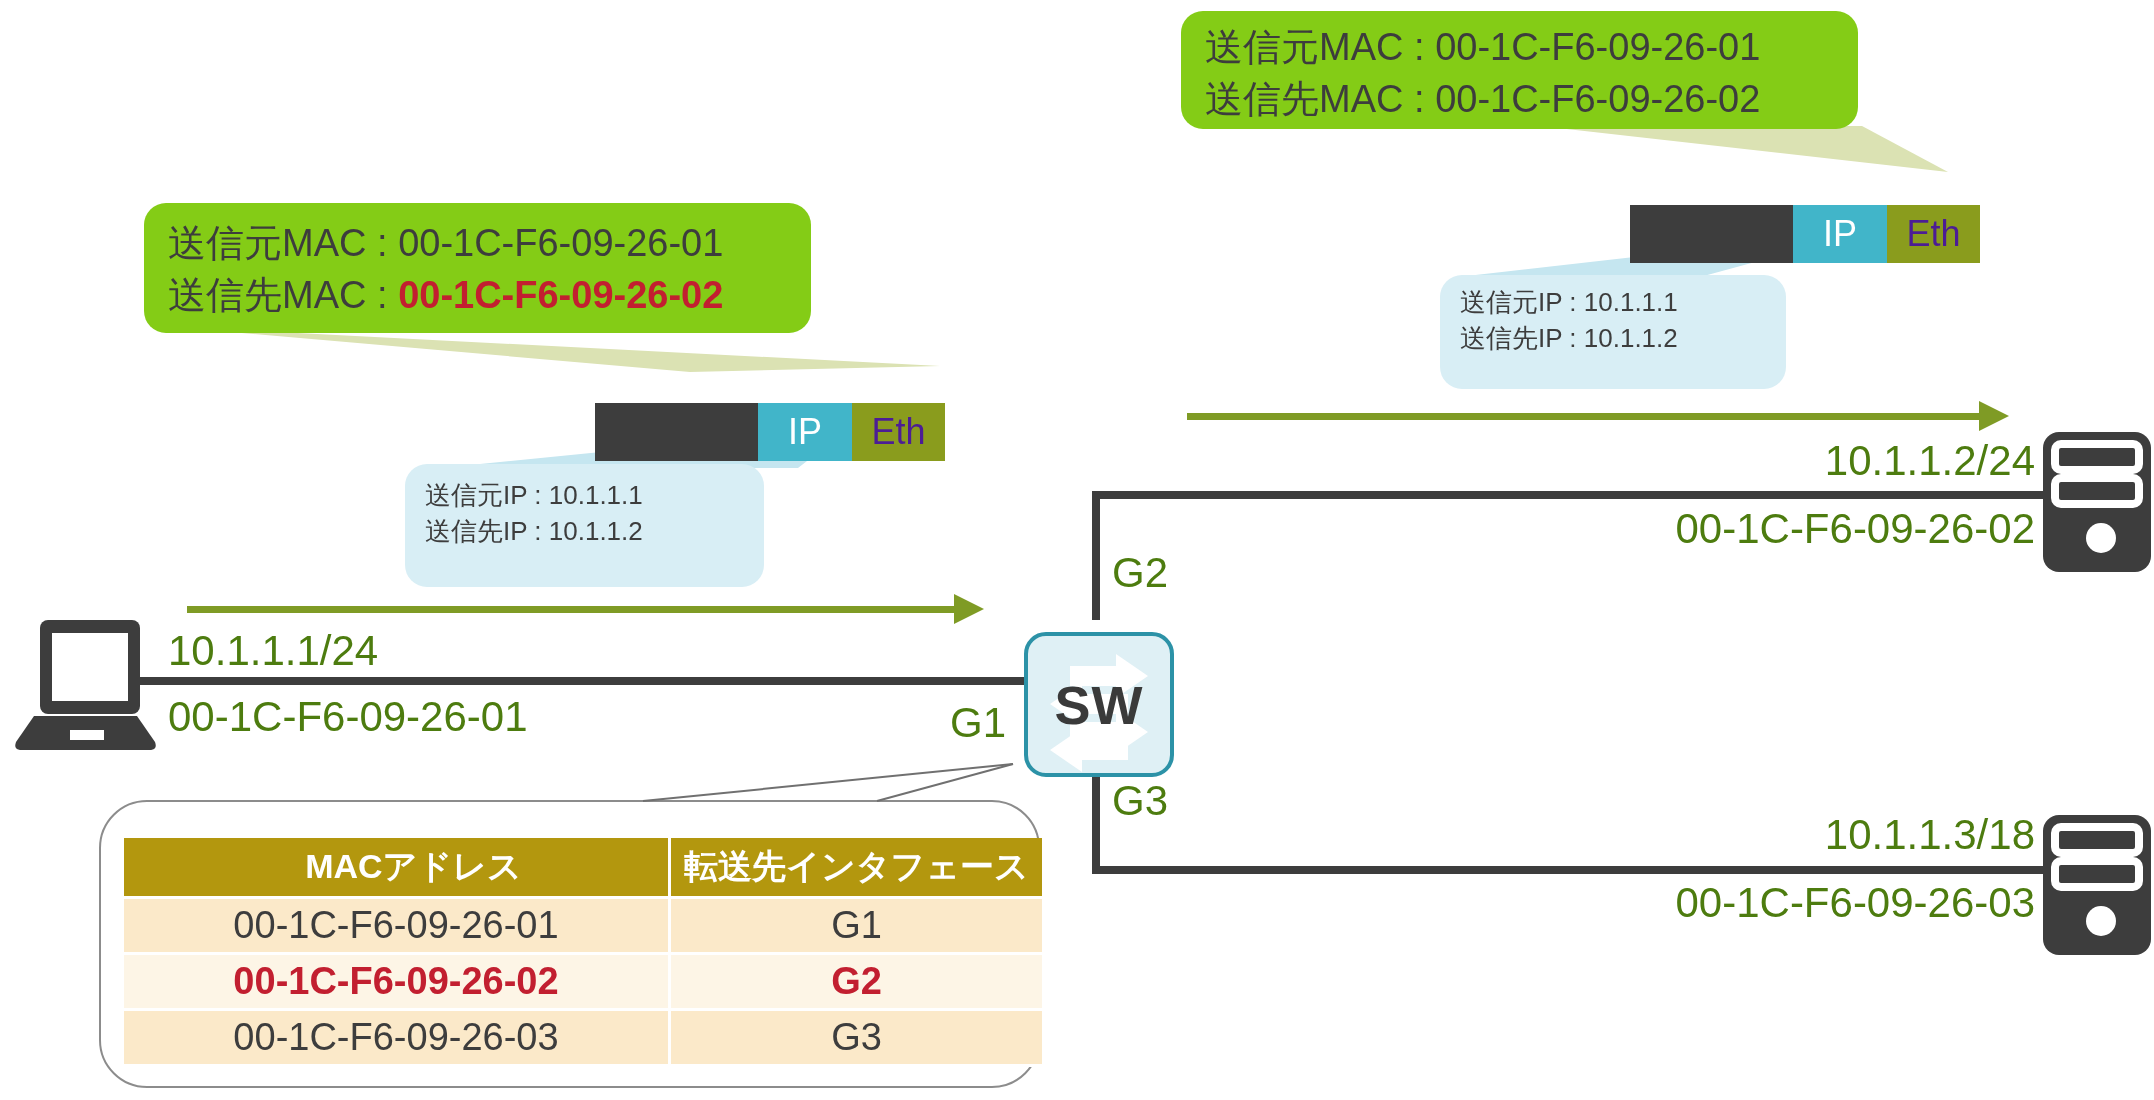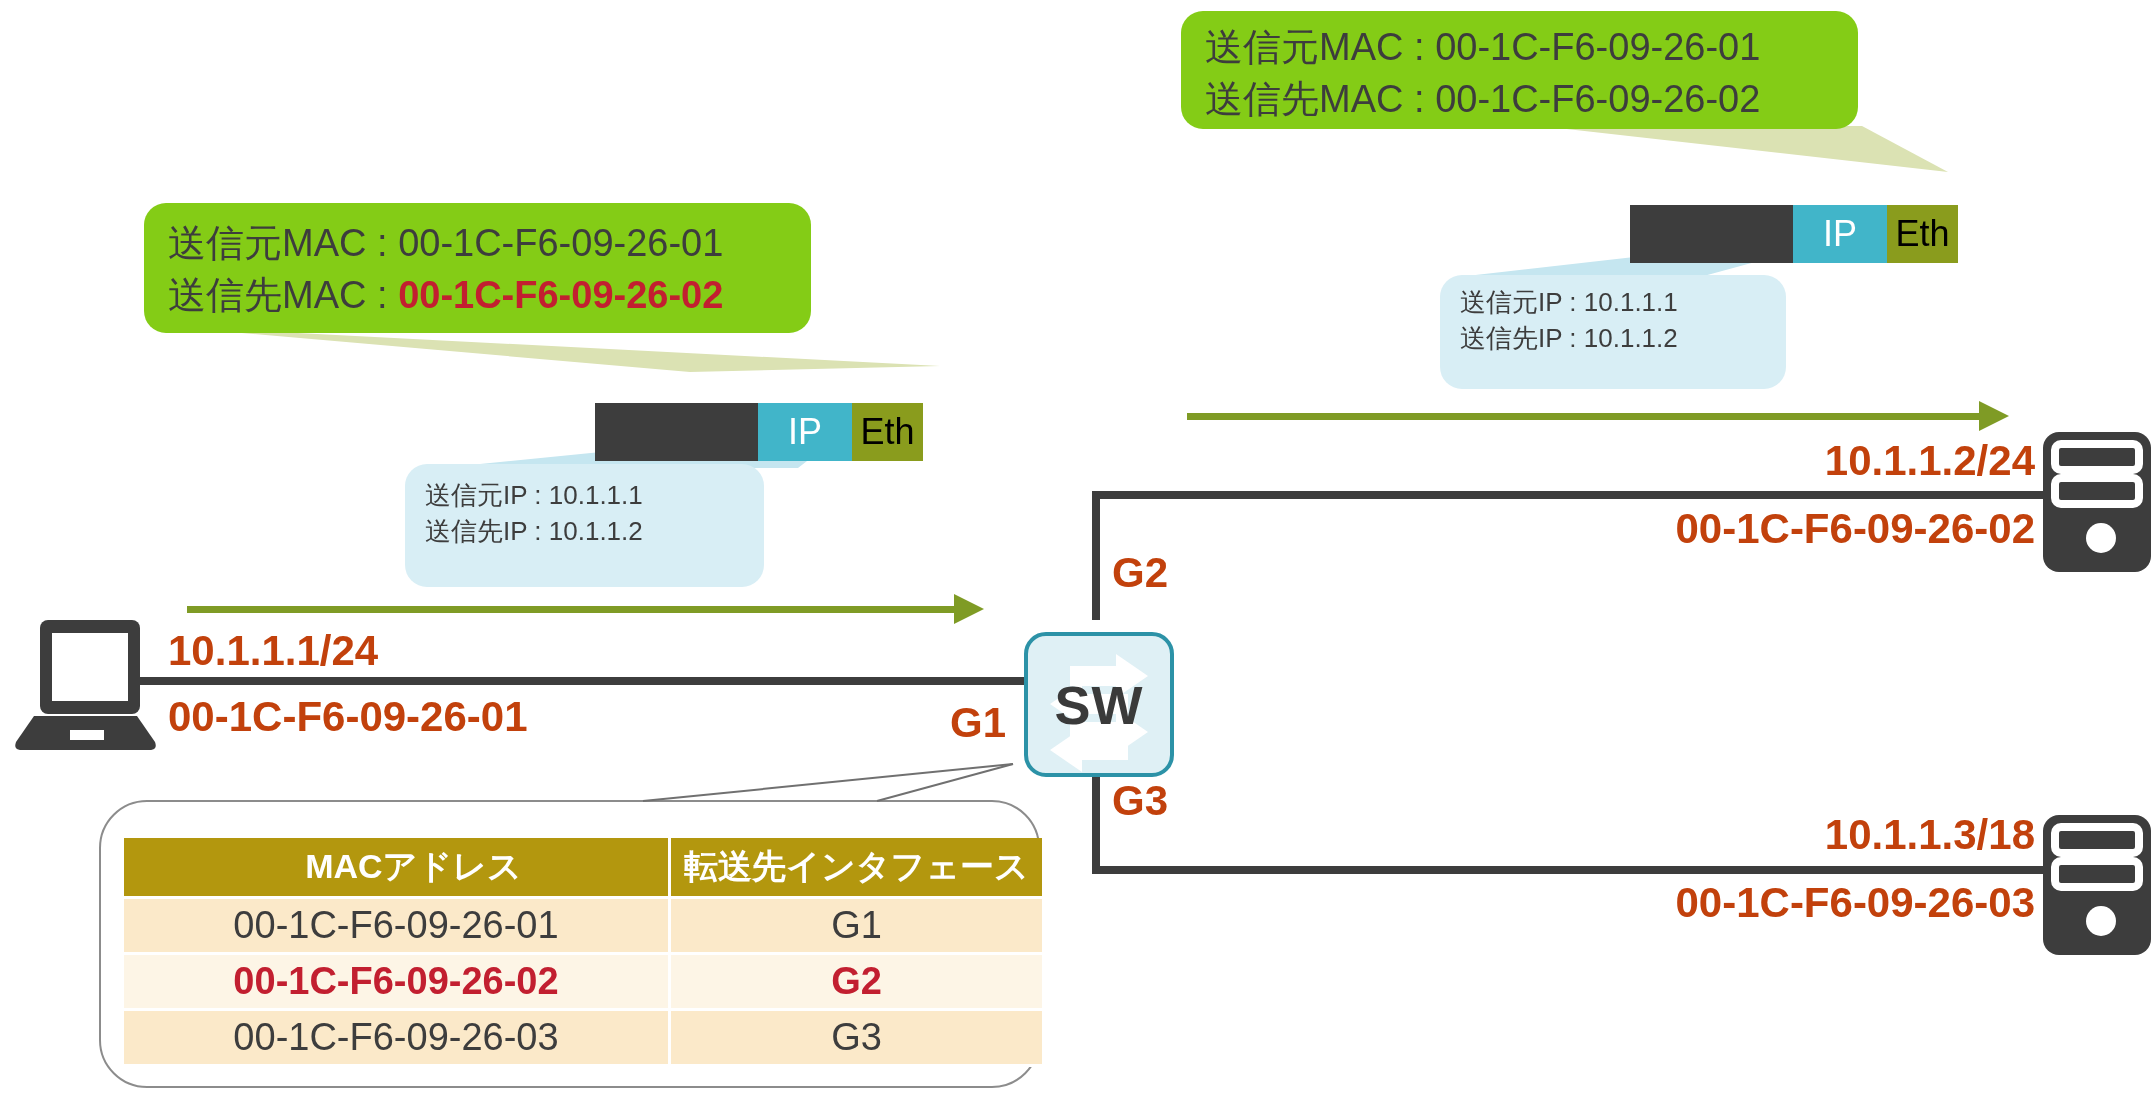--- a/index.html
+++ b/index.html
@@ -2,33 +2,33 @@
 <html><head>
 <meta charset="utf-8">
 <style>
   html,body{margin:0;padding:0;background:#fff;}
   #canvas{
     position:relative;width:2154px;height:1100px;background:#ffffff;overflow:hidden;
     font-family:"Liberation Sans","DejaVu Sans",sans-serif;color:#3d3d3d;
   }
   .abs{position:absolute;}
   .line{position:absolute;background:#3d3d3d;}
-  .lbl{position:absolute;font-size:42px;color:#c2410c;white-space:nowrap;line-height:1;font-weight:bold;}
+  .lbl{position:absolute;font-size:42px;color:#4d7c0f;white-space:nowrap;line-height:1;}
   .lbl.right{text-align:right;}
   .callout{position:absolute;border-radius:22px;}
   .callout .cl-line{white-space:nowrap;line-height:1.38;}
   .green-callout{background:#84cc16;}
   .blue-callout{background:#d8eef5;}
   .mac-callout{font-size:38px;padding:14px 0 0 24px;}
   .ip-callout{font-size:26px;padding:14px 0 0 20px;}
   .red-val{color:#c21f30;font-weight:bold;}
   .pkt-seg{position:absolute;height:58px;margin-top:35px;}
   .pkt-dark{background:#3d3d3d;width:163px;}
   .pkt-ip{background:#41b5c9;width:94px;color:#fff;font-size:36px;display:flex;align-items:center;justify-content:center;}
-  .pkt-eth{background:#8a9c1d;width:71px;color:#000000;font-size:36px;display:flex;align-items:center;justify-content:center;}
+  .pkt-eth{background:#8a9c1d;width:93px;color:#4c1d95;font-size:36px;display:flex;align-items:center;justify-content:center;}
   .flow-arrow{position:absolute;height:7px;background:#7f9b25;}
   .flow-arrow::after{
     content:"";position:absolute;right:-29px;top:-12px;
     border-left:30px solid #7f9b25;border-top:15px solid transparent;border-bottom:15px solid transparent;
   }
   .switch-box{
     position:absolute;left:1024px;top:612px;width:150px;height:145px;
     background:#dff0f5;border:4px solid #2c92a7;border-radius:22px;box-sizing:border-box;margin-top:20px;
   }
   .switch-label{

